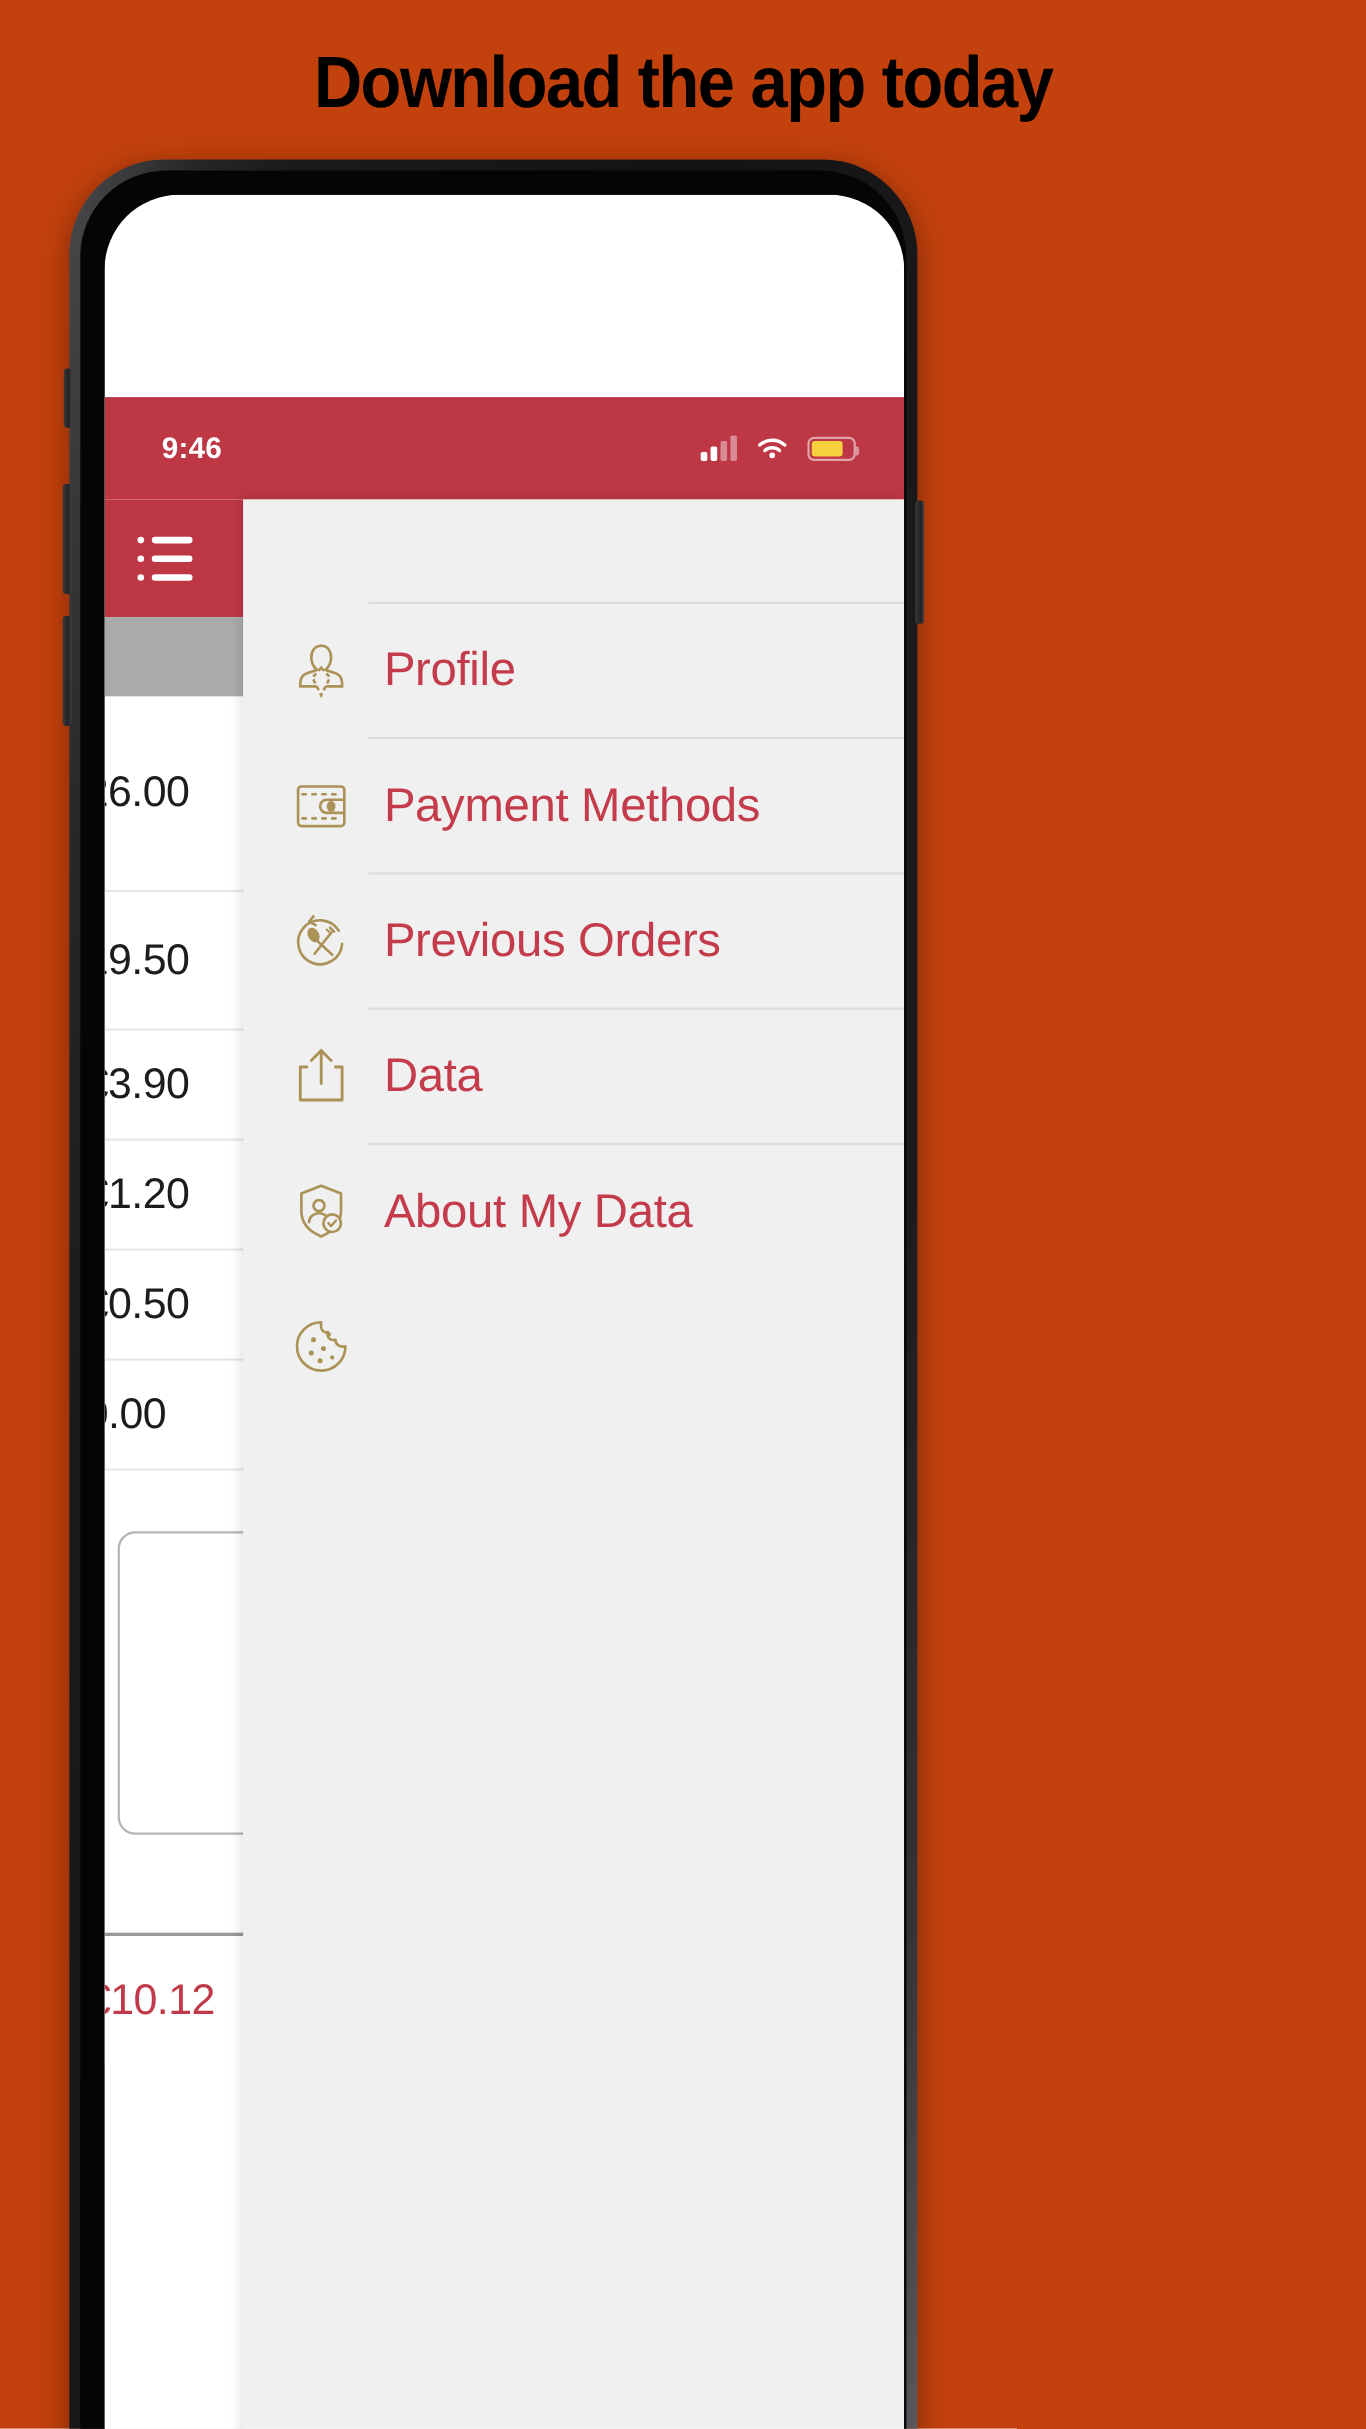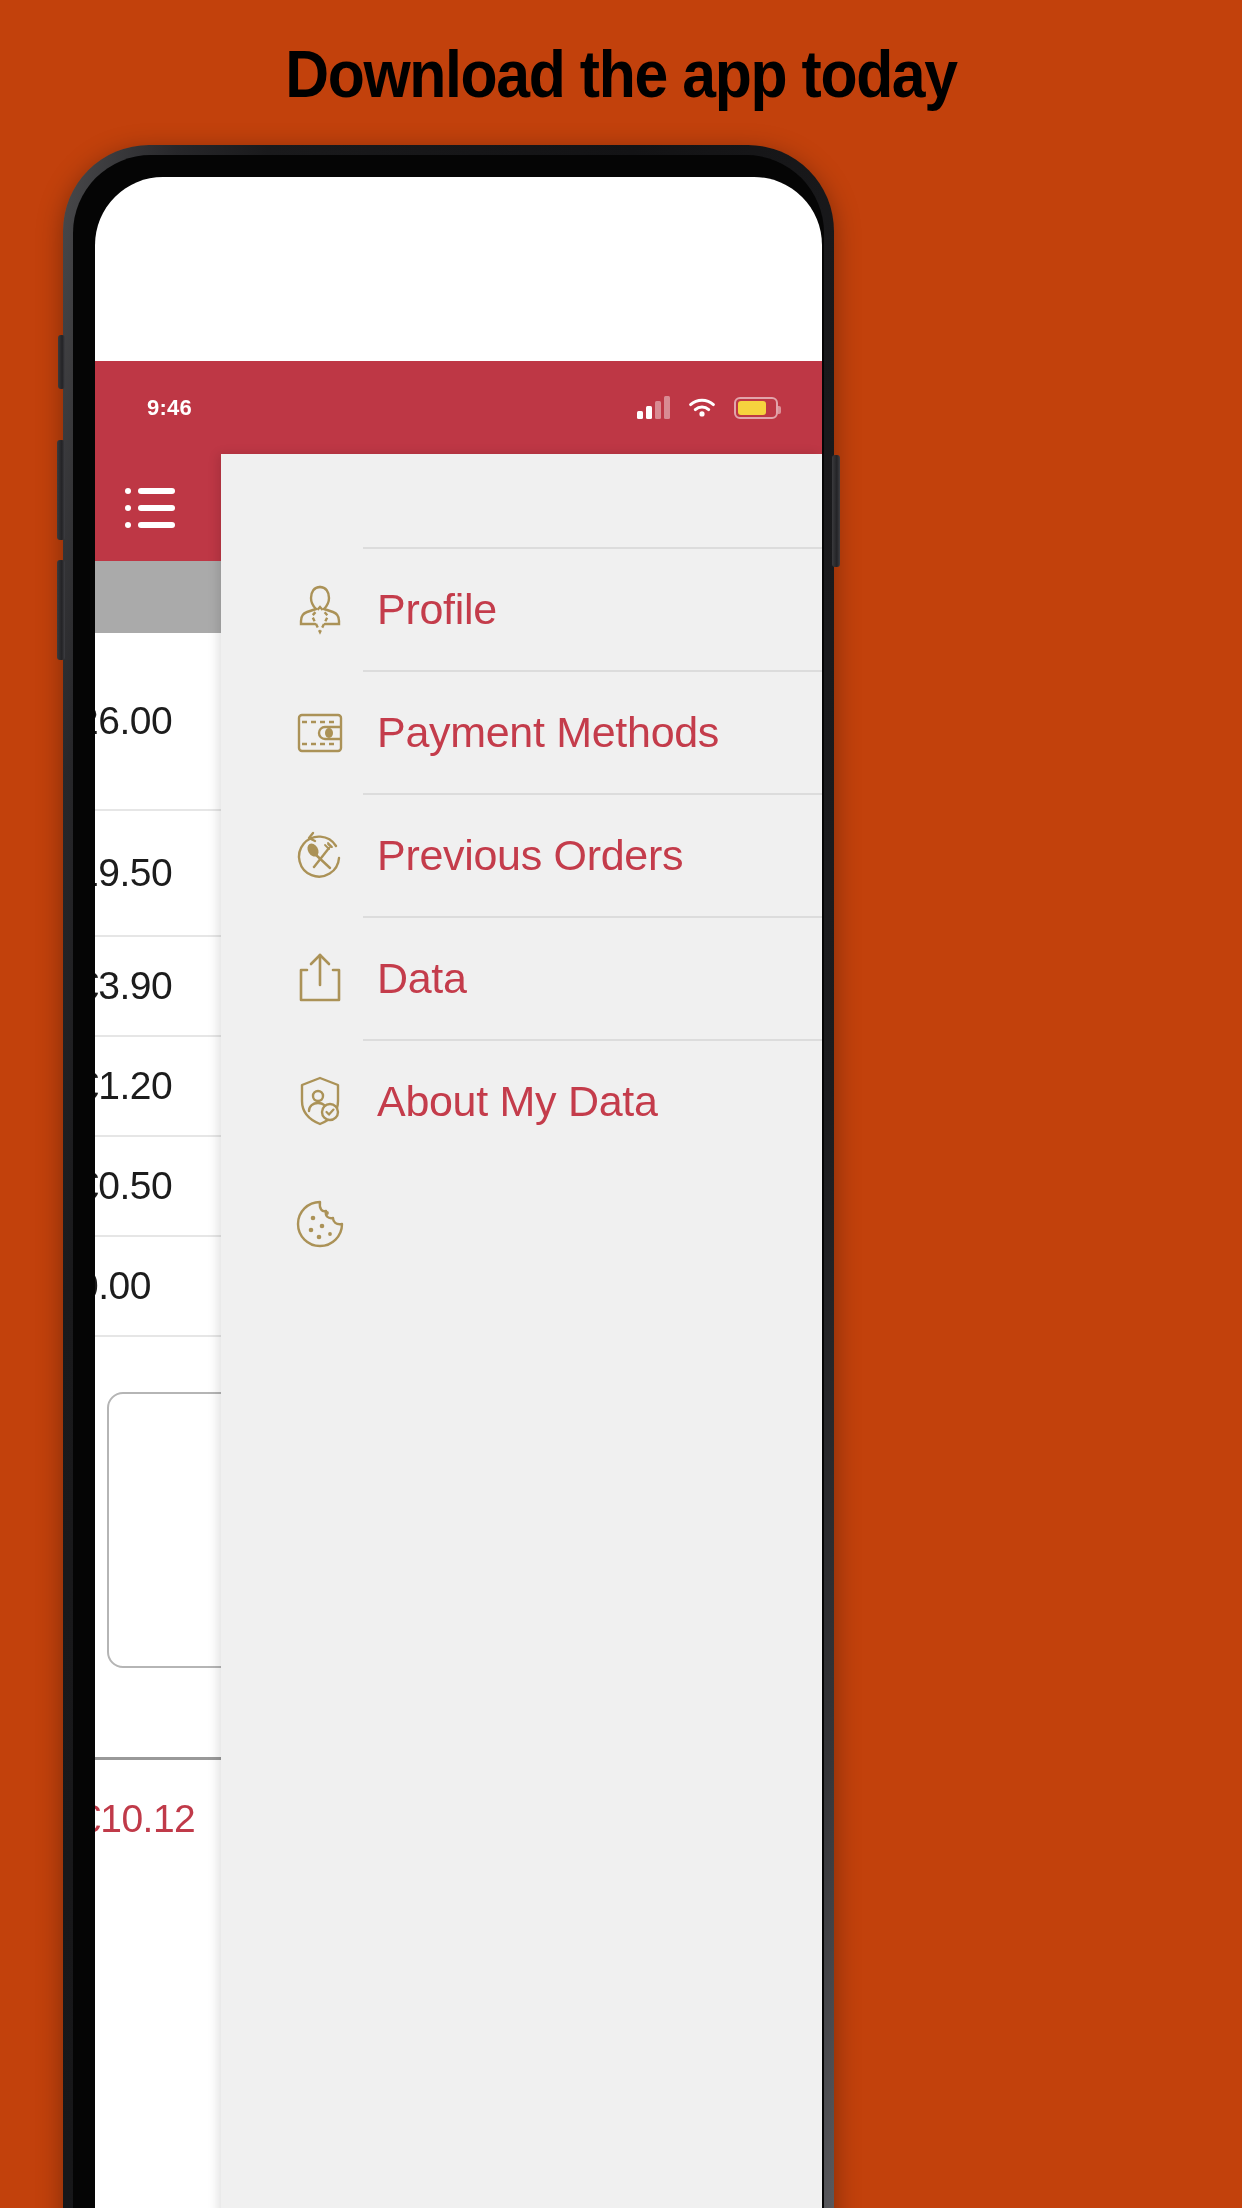--- a/index.html
+++ b/index.html
@@ -127,21 +127,21 @@
     width: 727px;
     height: 93px;
     background: #be3745;
     display: flex;
     align-items: center;
     justify-content: space-between;
     padding: 0 44px 0 52px;
   }
   .status-time {
     color: #ffffff;
-    font-size: 22px;
+    font-size: 27px;
     font-weight: 600;
     letter-spacing: 0.2px;
   }
   .status-icons {
     display: flex;
     align-items: center;
     gap: 17px;
   }
   .signal {
     display: flex;
@@ -288,21 +288,21 @@
   .drawer-top-pad { height: 93px; }
 
   .menu-list {
     padding: 0 0 0 0;
   }
   .menu-item {
     position: relative;
     display: flex;
     align-items: center;
     height: 123px;
-    padding-left: 56px;
+    padding-left: 28px;
   }
   .menu-icon {
     width: 86px;
     min-width: 86px;
     display: flex;
     align-items: center;
     justify-content: center;
   }
   .menu-icon svg { display: block; }
   .menu-label-wrap {

